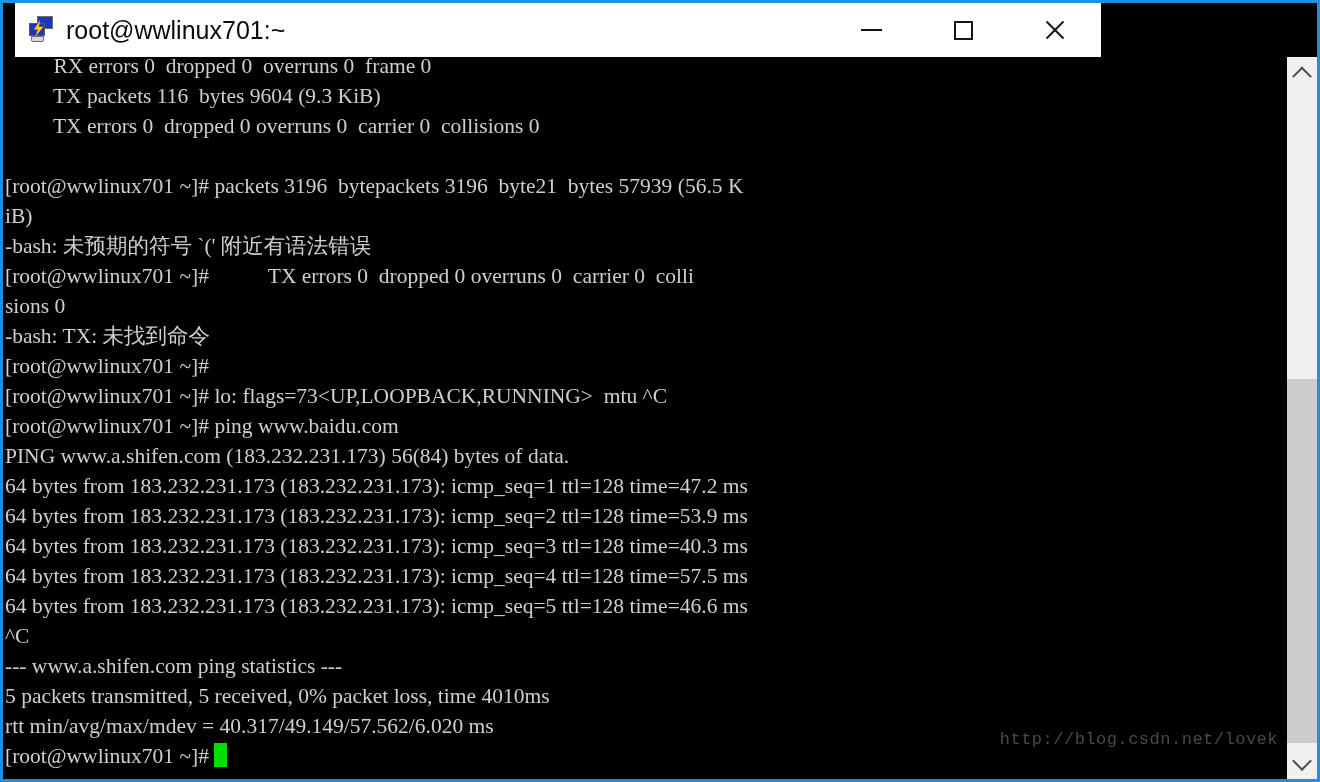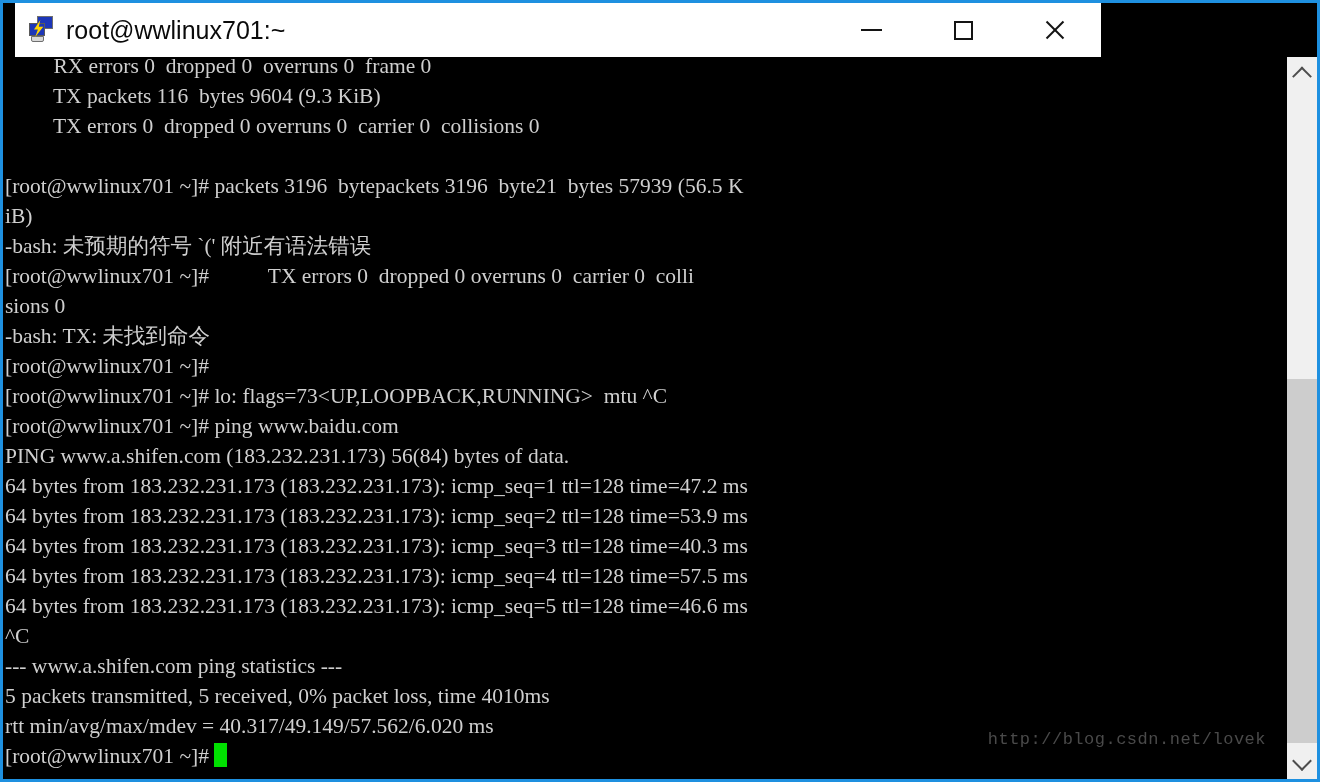--- a/index.html
+++ b/index.html
@@ -176,21 +176,21 @@
     display: inline-block;
     width: 13px;
     height: 24px;
     background: #00e000;
     vertical-align: -4px;
   }
 
   
   #watermark {
     position: absolute;
-    right: 20px;
+    right: 8px;
     bottom: 30px;
     font-family: "Liberation Mono", "DejaVu Sans Mono", monospace;
     font-size: 17px;
     color: #4a4a4a;
     white-space: nowrap;
     letter-spacing: 0.5px;
   }
 
   
   #scrollbar {

